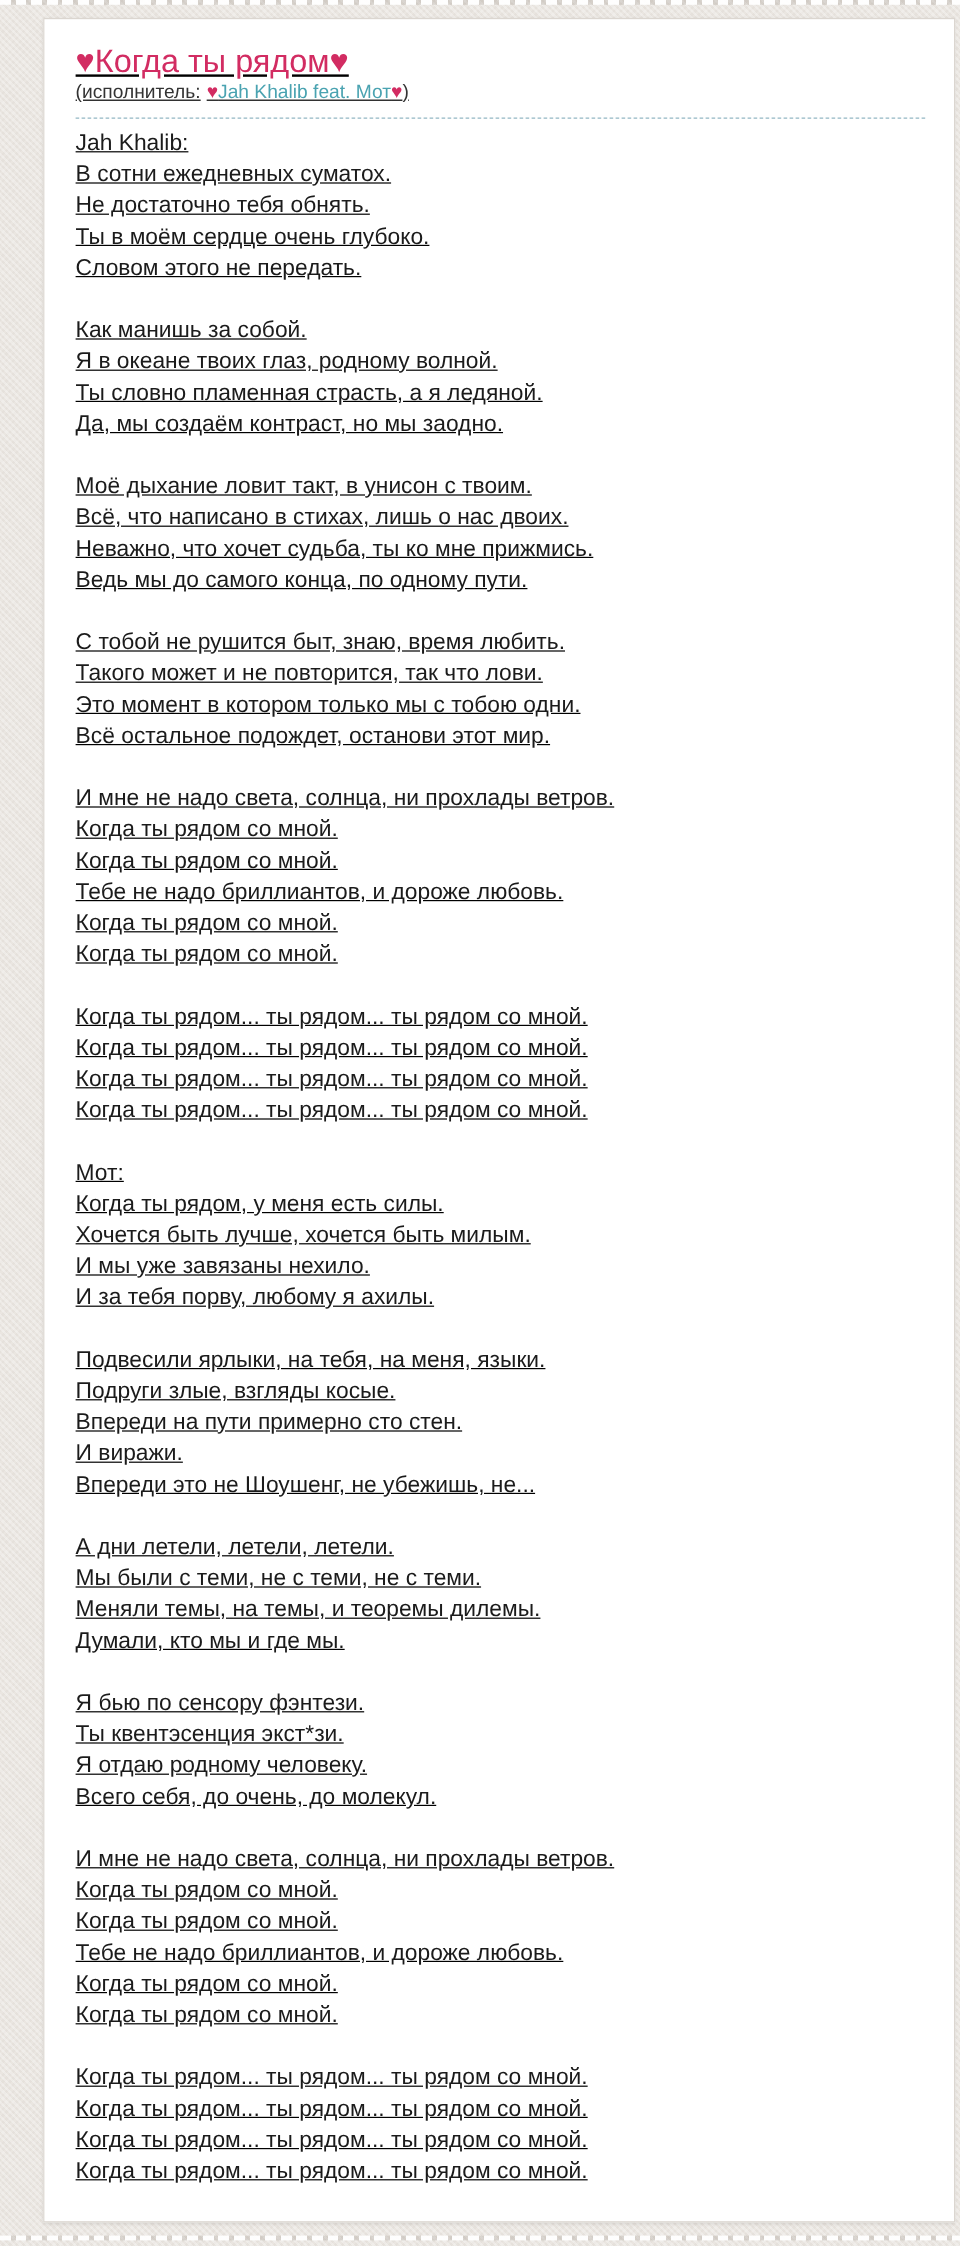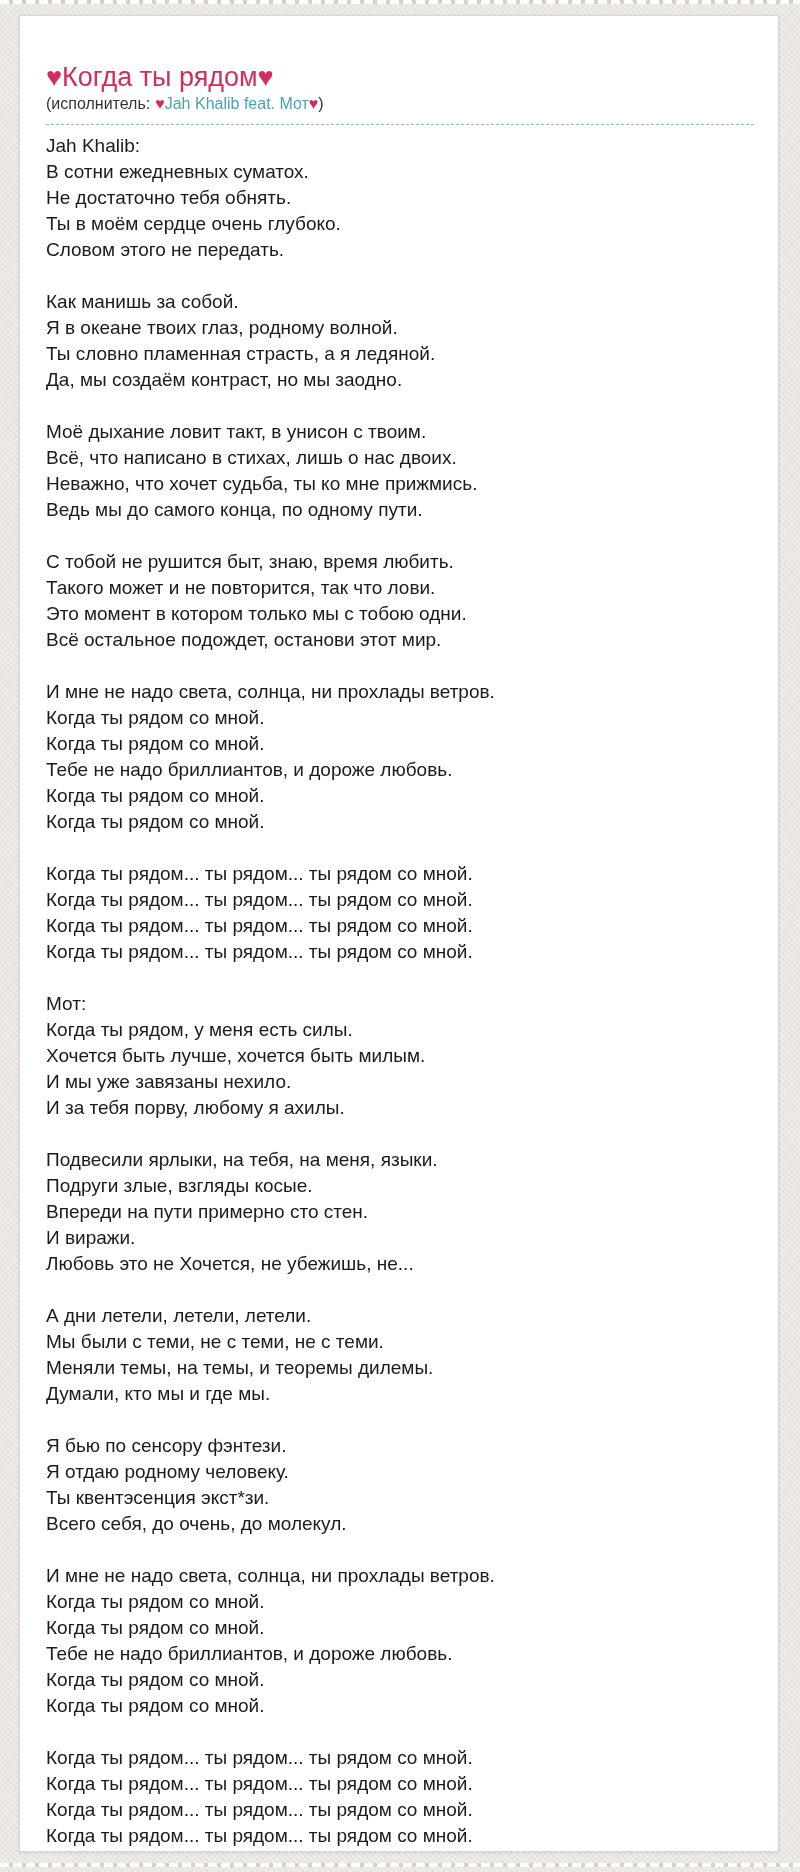--- a/index.html
+++ b/index.html
@@ -24,29 +24,30 @@
     height: 4px;
     background: repeating-linear-gradient(90deg,
       rgba(255,255,255,.95) 0 9px,
       rgba(150,140,130,.25) 9px 13px);
   }
   .edge-top { top: 0; }
   .edge-bottom { top: 1863px; }
 
   .card {
     position: absolute;
-    left: 19px;
+    left: 36px;
     top: 15px;
     width: 760px;
     height: 1837px;
     box-sizing: border-box;
     background: var(--card-background, #ffffff);
     border: 1px solid #dbd6d0;
     box-shadow: 0 1px 3px rgba(0,0,0,.10);
-    padding: 46px 24px 0 26px;
+    padding: 20px 24px 0 26px;
+    text-decoration: underline;
   }
 
   .song-title {
     margin: 0;
     font-size: 27px;
     line-height: 30px;
     font-weight: 400;
     color: var(--title-pink, #d22c62);
   }
 
@@ -131,32 +132,32 @@
         <span class="line">Когда ты рядом, у меня есть силы.</span>
         <span class="line">Хочется быть лучше, хочется быть милым.</span>
         <span class="line">И мы уже завязаны нехило.</span>
         <span class="line">И за тебя порву, любому я ахилы.</span>
       </p>
       <p class="stanza">
         <span class="line">Подвесили ярлыки, на тебя, на меня, языки.</span>
         <span class="line">Подруги злые, взгляды косые.</span>
         <span class="line">Впереди на пути примерно сто стен.</span>
         <span class="line">И виражи.</span>
-        <span class="line">Любовь это не Хочется, не убежишь, не...</span>
+        <span class="line">Впереди это не Шоушенг, не убежишь, не...</span>
       </p>
       <p class="stanza">
         <span class="line">А дни летели, летели, летели.</span>
         <span class="line">Мы были с теми, не с теми, не с теми.</span>
         <span class="line">Меняли темы, на темы, и теоремы дилемы.</span>
         <span class="line">Думали, кто мы и где мы.</span>
       </p>
       <p class="stanza">
         <span class="line">Я бью по сенсору фэнтези.</span>
+        <span class="line">Ты квентэсенция экст*зи.</span>
         <span class="line">Я отдаю родному человеку.</span>
-        <span class="line">Ты квентэсенция экст*зи.</span>
         <span class="line">Всего себя, до очень, до молекул.</span>
       </p>
       <p class="stanza">
         <span class="line">И мне не надо света, солнца, ни прохлады ветров.</span>
         <span class="line">Когда ты рядом со мной.</span>
         <span class="line">Когда ты рядом со мной.</span>
         <span class="line">Тебе не надо бриллиантов, и дороже любовь.</span>
         <span class="line">Когда ты рядом со мной.</span>
         <span class="line">Когда ты рядом со мной.</span>
       </p>

